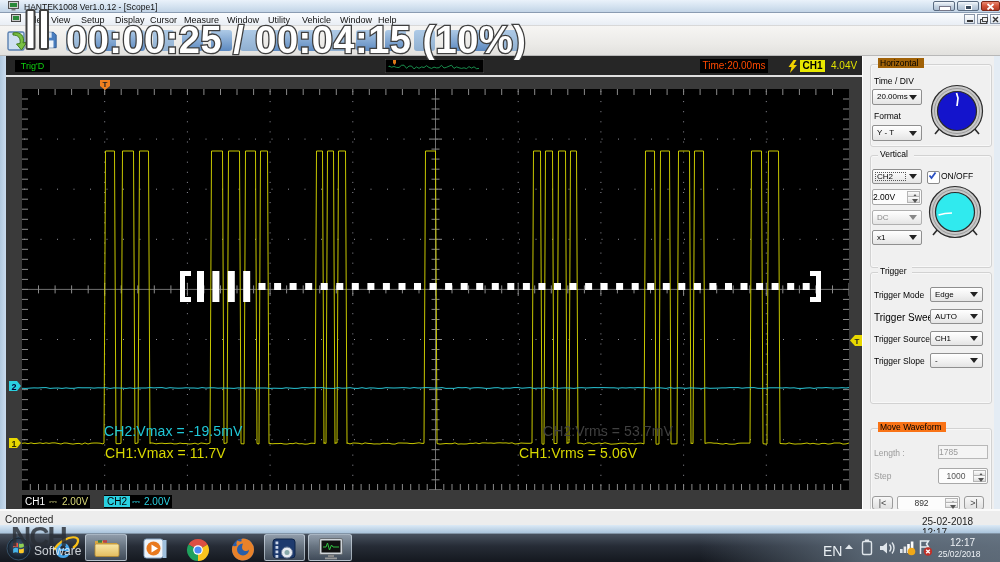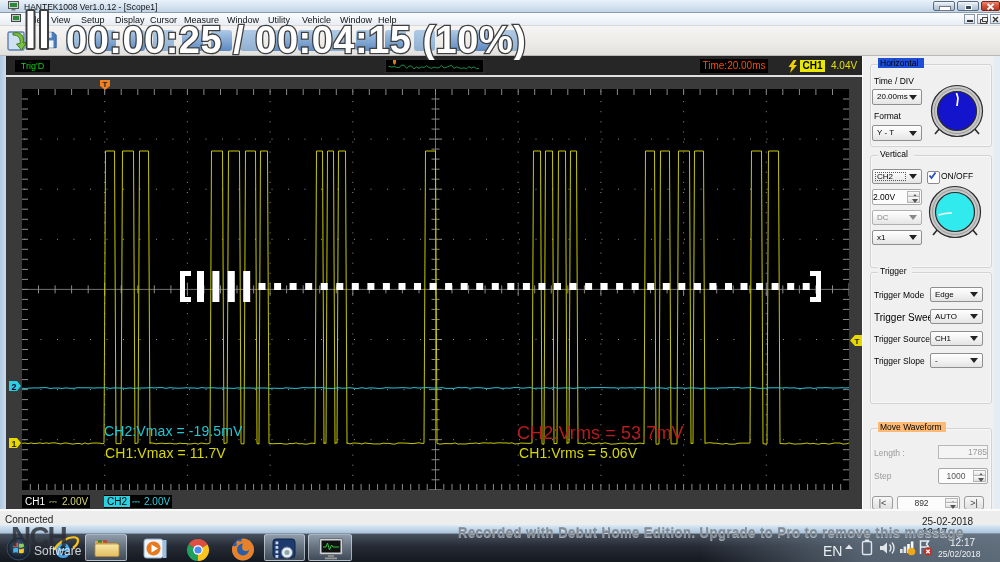--- a/index.html
+++ b/index.html
@@ -188,29 +188,29 @@
 <path d="M1 1 h8 l4 5 -4 5 h-8 z" fill="#2ad0e0"></path>
       <text x="6" y="9.5" font-size="9" font-weight="bold" text-anchor="middle" fill="#003">2</text>
     </svg>
 <svg style="position:absolute;left:8px;top:437px" width="14" height="12" viewBox="0 0 14 12">
 <path d="M1 1 h8 l4 5 -4 5 h-8 z" fill="#e8d800"></path>
       <text x="6" y="9.5" font-size="9" font-weight="bold" text-anchor="middle" fill="#330">1</text>
     </svg>
 
 <div style="position:absolute;left:104px;top:423px;font-size:14px;letter-spacing:0.1px;color:#20c8d8">CH2:Vmax = -19.5mV</div>
 <div style="position:absolute;left:105px;top:445px;font-size:14px;letter-spacing:0.1px;color:#d8d800">CH1:Vmax = 11.7V</div>
-<div style="position:absolute;left:517px;top:423px;font-size:18px;letter-spacing:0.1px;color:#b91c1c">CH2:Vrms = 53.7mV</div>
+<div style="position:absolute;left:543px;top:423px;font-size:14px;letter-spacing:0.1px;color:#404040">CH2:Vrms = 53.7mV</div>
 <div style="position:absolute;left:519px;top:445px;font-size:14px;letter-spacing:0.1px;color:#d8d800">CH1:Vrms = 5.06V</div>
 
 <div style="position:absolute;left:22px;top:495px;width:68px;height:13px;background:#000;font-size:10px;line-height:13px;color:#fff"><span style="padding-left:3px">CH1</span><span style="color:#b8b870;letter-spacing:-1px;padding-left:4px">⎓</span><span style="color:#d8d878;padding-left:6px">2.00V</span></div>
 <div style="position:absolute;left:104px;top:495px;width:68px;height:13px;background:#000;font-size:10px;line-height:13px"><span style="background:#2ad0e0;color:#000;padding:0 3px">CH2</span><span style="color:#2ad0e0;letter-spacing:-1px;padding-left:2px">⎓</span><span style="color:#2ad0e0;padding-left:5px">2.00V</span></div>
 
 <div style="position:absolute;left:862px;top:56px;width:131px;height:453px;background:#f0f0f0;border-left:1px solid #fff"></div>
 <div style="position:absolute;left:870px;top:64px;width:120px;height:81px;border:1px solid #d2d2d2;border-radius:3px;box-shadow:inset 0 0 0 0.5px #fff"></div>
-    <div style="position:absolute;left:878px;top:58px;width:42px;background:#1d4ed8;font-size:8.5px;color:#000;padding:0 2px">Horizontal</div>
+    <div style="position:absolute;left:878px;top:58px;width:42px;background:#a16207;font-size:8.5px;color:#000;padding:0 2px">Horizontal</div>
     <div style="position:absolute;left:874px;top:76px;font-size:8.5px;color:#000;white-space:nowrap">Time / DIV</div>
     <div style="position:absolute;left:872px;top:89px;width:50px;height:16px;background:linear-gradient(180deg,#ffffff,#f0f0f0 60%,#e4e4e4);border:1px solid #8f8f8f;border-radius:2px;font-size:8px;line-height:14px;color:#000;padding-left:4px;box-sizing:border-box">20.00ms<div style="position:absolute;right:4px;top:5px;width:0;height:0;border:4px solid transparent;border-top:5px solid #222;border-bottom:none"></div></div>
     <div style="position:absolute;left:874px;top:111px;font-size:8.5px;color:#000;white-space:nowrap">Format</div>
     <div style="position:absolute;left:872px;top:125px;width:50px;height:16px;background:linear-gradient(180deg,#ffffff,#f0f0f0 60%,#e4e4e4);border:1px solid #8f8f8f;border-radius:2px;font-size:8px;line-height:14px;color:#000;padding-left:4px;box-sizing:border-box">Y - T<div style="position:absolute;right:4px;top:5px;width:0;height:0;border:4px solid transparent;border-top:5px solid #222;border-bottom:none"></div></div>
     <svg style="position:absolute;left:930px;top:84px" width="54" height="54" viewBox="0 0 54 54">
       <line x1="10" y1="44" x2="5" y2="50" stroke="#2a2a2a" stroke-width="1.6"></line>
       <line x1="44" y1="44" x2="49" y2="50" stroke="#2a2a2a" stroke-width="1.6"></line>
       <circle cx="27" cy="27" r="25.5" fill="#c9c9c9" stroke="#2a2a2a" stroke-width="1.2"></circle>
       <circle cx="27" cy="27" r="22.5" fill="none" stroke="#9a9a9a" stroke-width="1"></circle>
       <circle cx="27" cy="27" r="19.5" fill="#1414cc" stroke="#2a2a2a" stroke-width="1.2"></circle>
@@ -244,23 +244,23 @@
     <div style="position:absolute;left:878px;top:266px;width:30px;background:#f0f0f0;font-size:8.5px;color:#000;padding:0 2px">Trigger</div>
     <div style="position:absolute;left:874px;top:290px;font-size:8.5px;color:#000;white-space:nowrap">Trigger Mode</div>
     <div style="position:absolute;left:930px;top:287px;width:53px;height:15px;background:linear-gradient(180deg,#ffffff,#f0f0f0 60%,#e4e4e4);border:1px solid #8f8f8f;border-radius:2px;font-size:8px;line-height:13px;color:#000;padding-left:4px;box-sizing:border-box">Edge<div style="position:absolute;right:4px;top:4px;width:0;height:0;border:4px solid transparent;border-top:5px solid #222;border-bottom:none"></div></div>
     <div style="position:absolute;left:874px;top:312px;font-size:10px;color:#000;white-space:nowrap">Trigger Sweep</div>
     <div style="position:absolute;left:930px;top:309px;width:53px;height:15px;background:linear-gradient(180deg,#ffffff,#f0f0f0 60%,#e4e4e4);border:1px solid #8f8f8f;border-radius:2px;font-size:8px;line-height:13px;color:#000;padding-left:4px;box-sizing:border-box">AUTO<div style="position:absolute;right:4px;top:4px;width:0;height:0;border:4px solid transparent;border-top:5px solid #222;border-bottom:none"></div></div>
     <div style="position:absolute;left:874px;top:334px;font-size:8.5px;color:#000;white-space:nowrap">Trigger Source</div>
     <div style="position:absolute;left:930px;top:331px;width:53px;height:15px;background:linear-gradient(180deg,#ffffff,#f0f0f0 60%,#e4e4e4);border:1px solid #8f8f8f;border-radius:2px;font-size:8px;line-height:13px;color:#000;padding-left:4px;box-sizing:border-box">CH1<div style="position:absolute;right:4px;top:4px;width:0;height:0;border:4px solid transparent;border-top:5px solid #222;border-bottom:none"></div></div>
     <div style="position:absolute;left:874px;top:356px;font-size:8.5px;color:#000;white-space:nowrap">Trigger Slope</div>
     <div style="position:absolute;left:930px;top:353px;width:53px;height:15px;background:linear-gradient(180deg,#ffffff,#f0f0f0 60%,#e4e4e4);border:1px solid #8f8f8f;border-radius:2px;font-size:8px;line-height:13px;color:#000;padding-left:4px;box-sizing:border-box">-<div style="position:absolute;right:4px;top:4px;width:0;height:0;border:4px solid transparent;border-top:5px solid #222;border-bottom:none"></div></div>
     <div style="position:absolute;left:870px;top:428px;width:120px;height:83px;border:1px solid #d2d2d2;border-radius:3px;box-shadow:inset 0 0 0 0.5px #fff"></div>
-    <div style="position:absolute;left:878px;top:422px;width:64px;background:#fdba74;font-size:8.5px;color:#000;padding:0 2px">Move Waveform</div>
+    <div style="position:absolute;left:878px;top:422px;width:64px;background:#f97316;font-size:8.5px;color:#000;padding:0 2px">Move Waveform</div>
     <div style="position:absolute;left:874px;top:448px;font-size:8.5px;color:#9a9a9a;white-space:nowrap">Length :</div>
-    <div style="position:absolute;left:938px;top:445px;width:50px;height:14px;background:#f4f4f4;border:1px solid #b8b8b8;font-size:8.5px;line-height:13px;color:#9a9a9a;text-align:right;box-sizing:border-box">1785</div>
+    <div style="position:absolute;left:938px;top:445px;width:50px;height:14px;background:#f4f4f4;border:1px solid #b8b8b8;font-size:8.5px;line-height:13px;color:#9a9a9a;text-align:left;box-sizing:border-box">1785</div>
     <div style="position:absolute;left:874px;top:471px;font-size:8.5px;color:#9a9a9a;white-space:nowrap">Step</div>
     <div style="position:absolute;left:938px;top:468px;width:50px;height:16px;background:#fcfcfc;border:1px solid #a8a8a8;border-radius:2px;box-sizing:border-box;font-size:8.5px;line-height:14px;color:#555;text-align:center"><span style="padding-right:14px">1000</span><div style="position:absolute;right:1px;top:1px;width:13px;height:7px;background:linear-gradient(180deg,#fdfdfd,#dcdcdc);border:1px solid #b5b5b5;box-sizing:border-box">
         <div style="position:absolute;left:3.5px;top:2px;width:0;height:0;border:3px solid transparent;border-bottom:4px solid #555;border-top:none"></div>
       </div><div style="position:absolute;right:1px;bottom:1px;width:13px;height:7px;background:linear-gradient(180deg,#fdfdfd,#dcdcdc);border:1px solid #b5b5b5;box-sizing:border-box">
         <div style="position:absolute;left:3.5px;top:2px;width:0;height:0;border:3px solid transparent;border-top:4px solid #555;border-bottom:none"></div>
       </div></div>
     <div class="btn" style="left:872px;top:496px;width:21px;height:14px">|&lt;</div>
     <div style="position:absolute;left:897px;top:496px;width:63px;height:14px;background:#fcfcfc;border:1px solid #a8a8a8;border-radius:2px;box-sizing:border-box;font-size:8.5px;line-height:12px;color:#333;text-align:center"><span style="padding-right:14px">892</span><div style="position:absolute;right:1px;top:1px;width:13px;height:6px;background:linear-gradient(180deg,#fdfdfd,#dcdcdc);border:1px solid #b5b5b5;box-sizing:border-box">
         <div style="position:absolute;left:3.5px;top:2px;width:0;height:0;border:3px solid transparent;border-bottom:4px solid #555;border-top:none"></div>
       </div><div style="position:absolute;right:1px;bottom:1px;width:13px;height:6px;background:linear-gradient(180deg,#fdfdfd,#dcdcdc);border:1px solid #b5b5b5;box-sizing:border-box">
@@ -347,21 +347,20 @@
 <path d="M80.5 16 V3 l8 0 -2 3 2 3 -8 0" fill="none" stroke="#e8eef2" stroke-width="1.5"></path>
 <circle cx="88" cy="13.5" r="4.2" fill="#c03028"></circle>
 <path d="M86.2 11.7 l3.6 3.6 M89.8 11.7 l-3.6 3.6" stroke="#fff" stroke-width="1.3"></path>
 </svg>
 <div style="position:absolute;left:950px;top:537px;font-size:10px;color:#eef2f6">12:17</div>
 <div style="position:absolute;left:938px;top:549px;font-size:8.5px;color:#eef2f6">25/02/2018</div>
 
 <div style="position:absolute;left:11px;top:521px;font-size:28px;font-weight:bold;color:rgba(42,46,54,0.82);letter-spacing:-2px">NCH</div>
 <div style="position:absolute;left:34px;top:544px;font-size:12px;color:rgba(235,240,245,0.85)">Software</div>
 
-<div style="position:absolute;left:458px;top:525px;font-size:13px;font-weight:bold;letter-spacing:0.5px;color:#838b94;text-shadow:0 1px 0 rgba(255,255,255,0.55),0 -1px 0 rgba(60,70,80,0.45)">Recorded with Debut Home Edition. Upgrade to Pro to remove this message</div>
 
 <svg style="position:absolute;left:0;top:0" width="1000" height="60" viewBox="0 0 1000 60">
 <g fill="#fff" stroke="#3f3f3f" stroke-width="2">
 <rect x="26.5" y="10" width="8" height="39" rx="1.5"></rect>
 <rect x="40" y="10" width="8" height="39" rx="1.5"></rect>
 </g>
 <text id="bigt" x="66" y="52.5" font-family="Liberation Sans" font-size="38" font-weight="bold" fill="#fff" stroke="#3f3f3f" stroke-width="2.6" paint-order="stroke" letter-spacing="0.5">00:00:25 / 00:04:15 (10%)</text>
 </svg>
 
 <svg style="position:absolute;left:0;top:0" width="0" height="0">

